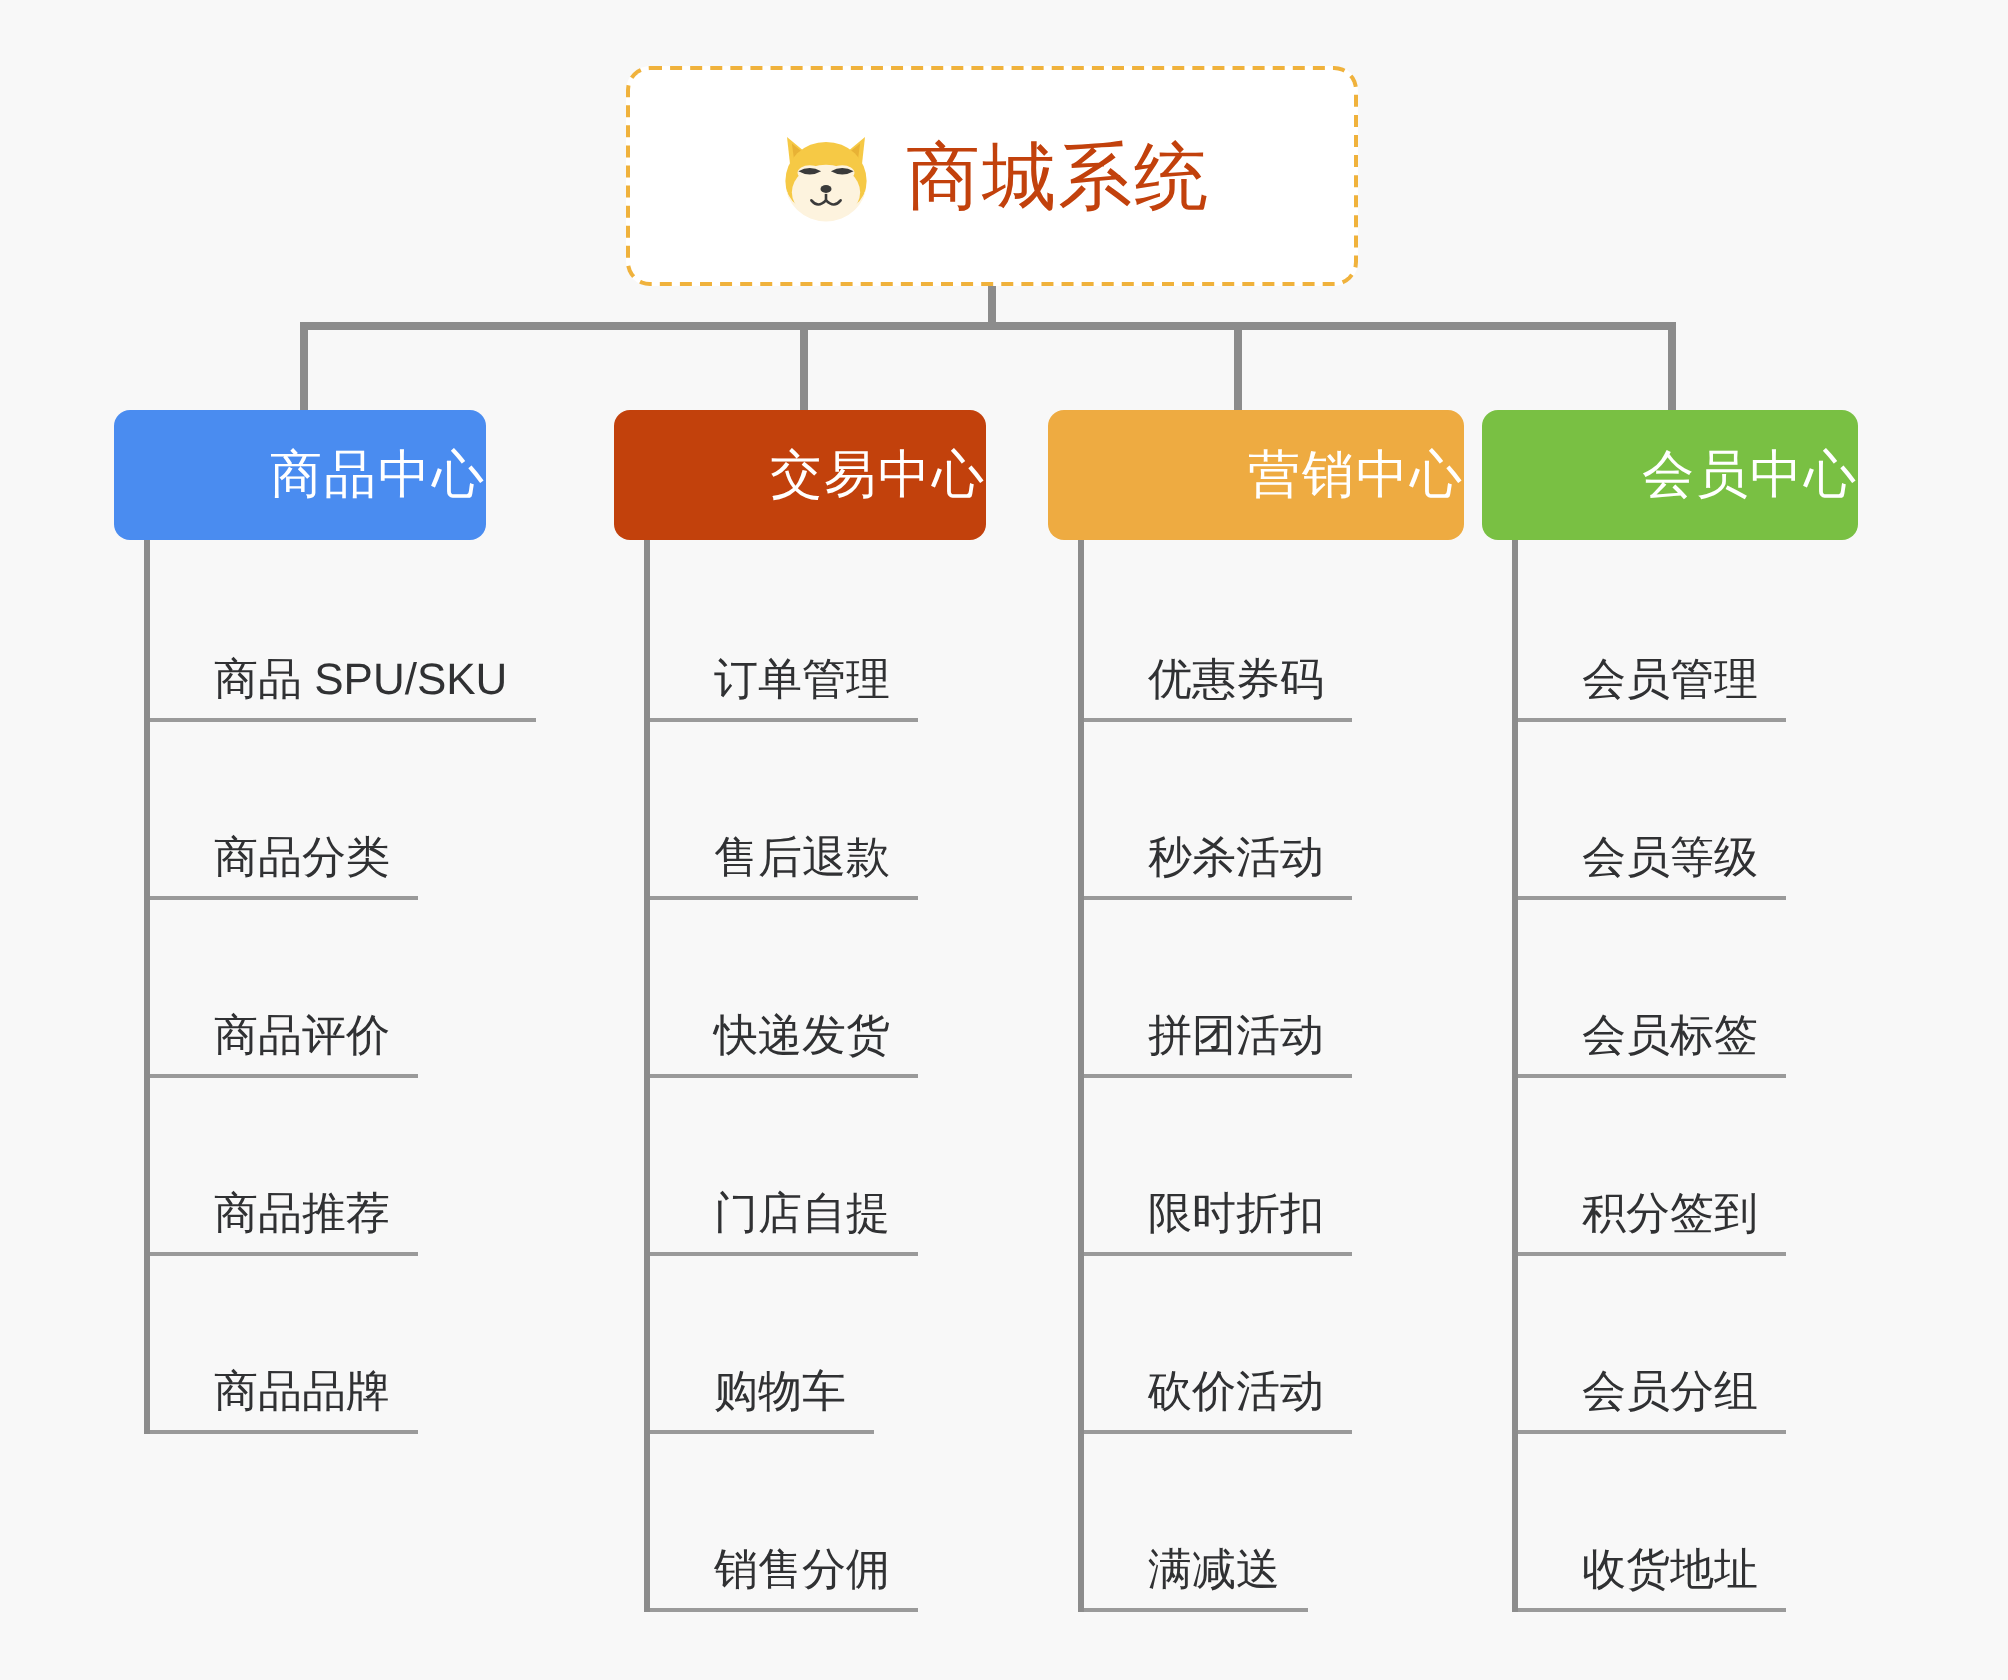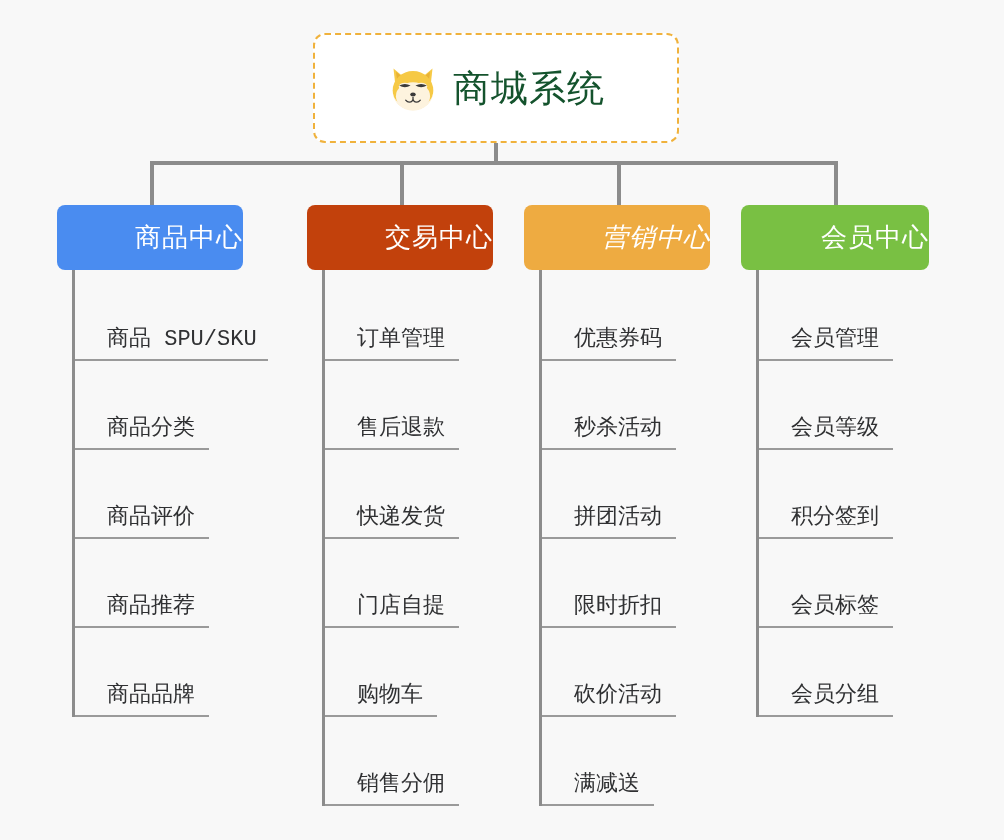--- a/index.html
+++ b/index.html
@@ -82,37 +82,36 @@
     align-items: center;
     justify-content: flex-end;
     color: #ffffff;
     font-size: 26px;
     letter-spacing: 1px;
     position: relative;
     z-index: 2;
   }
   .branch-1 .branch-header { width: 186px; }
   .branch-2 .branch-header { width: 186px; }
-  .branch-3 .branch-header { width: 186px; font-style: italic; }
+  .branch-3 .branch-header { width: 208px; }
   .branch-4 .branch-header { width: 188px; padding-left: 20px; }
 
   
   .branch-items {
     position: relative;
     margin-left: 15px;
     border-left: 3px solid #8c8c8c;
     padding-top: 2px;
   }
   .branch-item {
     box-sizing: border-box;
     height: 89px;
     display: flex;
     align-items: flex-end;
     position: relative;
-    font-family: Liberation Mono, monospace;
   }
   .branch-item-label {
     display: inline-block;
     margin-left: 32px;
     padding: 0 14px 8px 0;
     font-size: 22px;
     color: #303133;
     line-height: 1.2;
     white-space: nowrap;
   }
@@ -140,21 +139,21 @@
       <ellipse cx="32" cy="42" rx="21" ry="17" fill="#fdf3de"></ellipse>
       <ellipse cx="22" cy="30" rx="7.5" ry="4.6" fill="#fdf3de"></ellipse>
       <ellipse cx="42" cy="30" rx="7.5" ry="4.6" fill="#fdf3de"></ellipse>
       <path d="M15 29 q7 -4 14 0 q-7 4 -14 0 Z" fill="#3a3a3a"></path>
       <path d="M35 29 q7 -4 14 0 q-7 4 -14 0 Z" fill="#3a3a3a"></path>
       <ellipse cx="32" cy="40" rx="3.4" ry="2.4" fill="#3a3a3a"></ellipse>
       <path d="M32 43 v4" stroke="#3a3a3a" stroke-width="1.6" fill="none"></path>
       <path d="M32 47 q-5 5 -9 0" stroke="#3a3a3a" stroke-width="1.6" fill="none" stroke-linecap="round"></path>
       <path d="M32 47 q5 5 9 0" stroke="#3a3a3a" stroke-width="1.6" fill="none" stroke-linecap="round"></path>
     </svg>
-    <span class="root-title" style="color: #14532d;">商城系统</span>
+    <span class="root-title" style="color: #c2410c;">商城系统</span>
   </div>
 
   <div class="connector conn-v-root" style="background: rgb(140, 140, 140);"></div>
   <div class="connector conn-h-bus" style="background: rgb(140, 140, 140);"></div>
   <div class="connector conn-drop drop-1" style="background: rgb(140, 140, 140);"></div>
   <div class="connector conn-drop drop-2" style="background: rgb(140, 140, 140);"></div>
   <div class="connector conn-drop drop-3" style="background: rgb(140, 140, 140);"></div>
   <div class="connector conn-drop drop-4" style="background: rgb(140, 140, 140);"></div>
 
   <div class="branch branch-1">
@@ -256,27 +255,31 @@
     <div class="branch-items">
       <div class="branch-item">
         <span class="branch-item-label">会员管理</span>
         <span class="branch-item-rule" style="width: 134px;"></span>
       </div>
       <div class="branch-item">
         <span class="branch-item-label">会员等级</span>
         <span class="branch-item-rule" style="width: 134px;"></span>
       </div>
       <div class="branch-item">
+        <span class="branch-item-label">会员标签</span>
+        <span class="branch-item-rule" style="width: 134px;"></span>
+      </div>
+      <div class="branch-item">
         <span class="branch-item-label">积分签到</span>
         <span class="branch-item-rule" style="width: 134px;"></span>
       </div>
       <div class="branch-item">
-        <span class="branch-item-label">会员标签</span>
-        <span class="branch-item-rule" style="width: 134px;"></span>
-      </div>
-      <div class="branch-item">
         <span class="branch-item-label">会员分组</span>
         <span class="branch-item-rule" style="width: 134px;"></span>
       </div>
+      <div class="branch-item">
+        <span class="branch-item-label">收货地址</span>
+        <span class="branch-item-rule" style="width: 134px;"></span>
+      </div>
     </div>
   </div>
 
 </div>
 
 </body></html>

